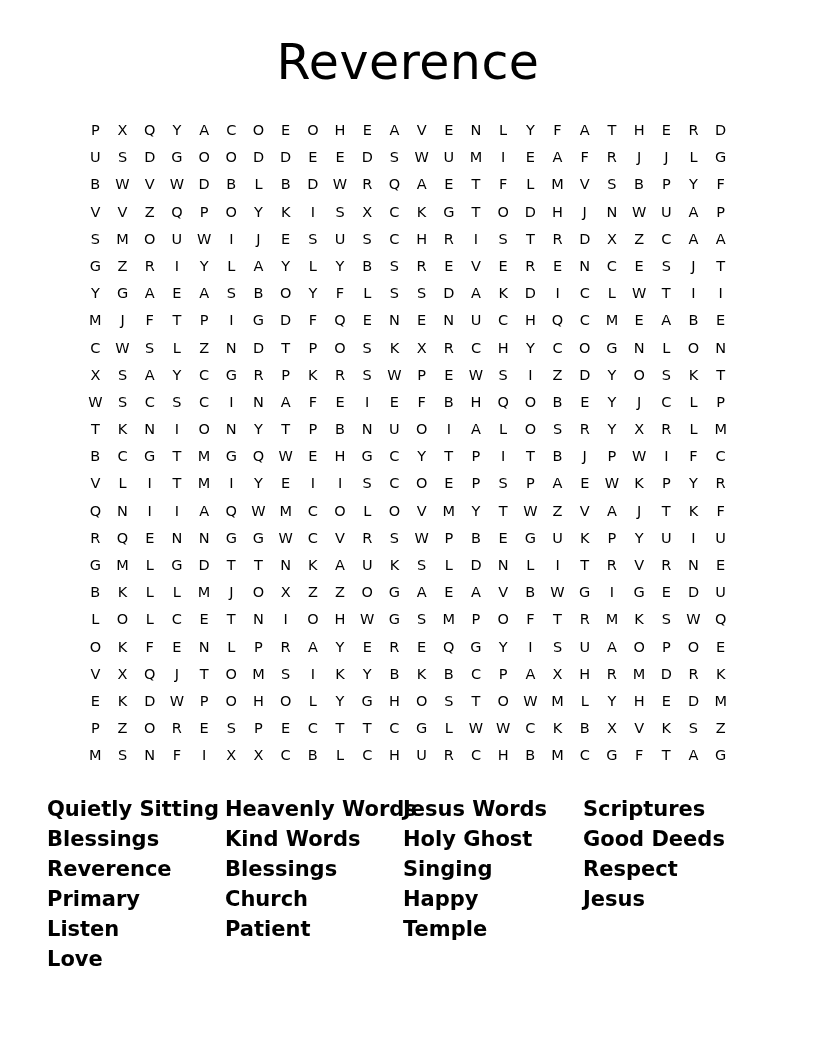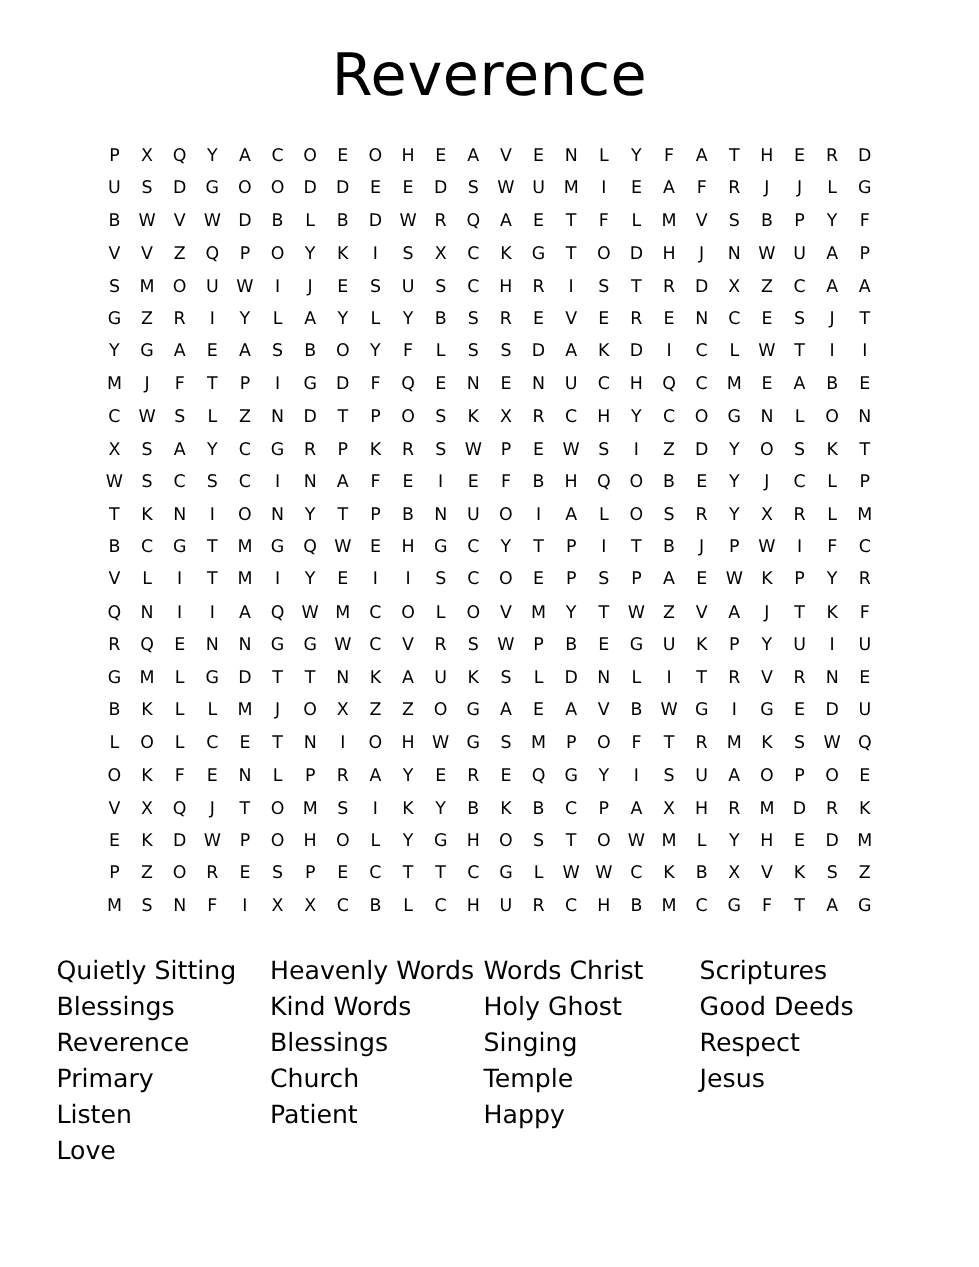--- a/index.html
+++ b/index.html
@@ -65,21 +65,21 @@
     display: grid;
     grid-template-columns: 178px 178px 180px 180px;
   }
   .wordcol {
     display: flex;
     flex-direction: column;
   }
   .word {
     font-family: "DejaVu Sans", sans-serif;
     font-size: 21px;
-    font-weight: 400;
+    font-weight: 700;
     line-height: 30px;
     color: #000000;
     white-space: nowrap;
   }
 </style>
 </head>
 <body>
 
 <div class="page">
 
@@ -676,25 +676,25 @@
         <div class="word">Love</div>
       </div>
       <div class="wordcol">
         <div class="word">Heavenly Words</div>
         <div class="word">Kind Words</div>
         <div class="word">Blessings</div>
         <div class="word">Church</div>
         <div class="word">Patient</div>
       </div>
       <div class="wordcol">
-        <div class="word">Words Christ</div>
+        <div class="word">Jesus Words</div>
         <div class="word">Holy Ghost</div>
         <div class="word">Singing</div>
+        <div class="word">Happy</div>
         <div class="word">Temple</div>
-        <div class="word">Happy</div>
       </div>
       <div class="wordcol">
         <div class="word">Scriptures</div>
         <div class="word">Good Deeds</div>
         <div class="word">Respect</div>
         <div class="word">Jesus</div>
       </div>
     </div>
 
 </div>

